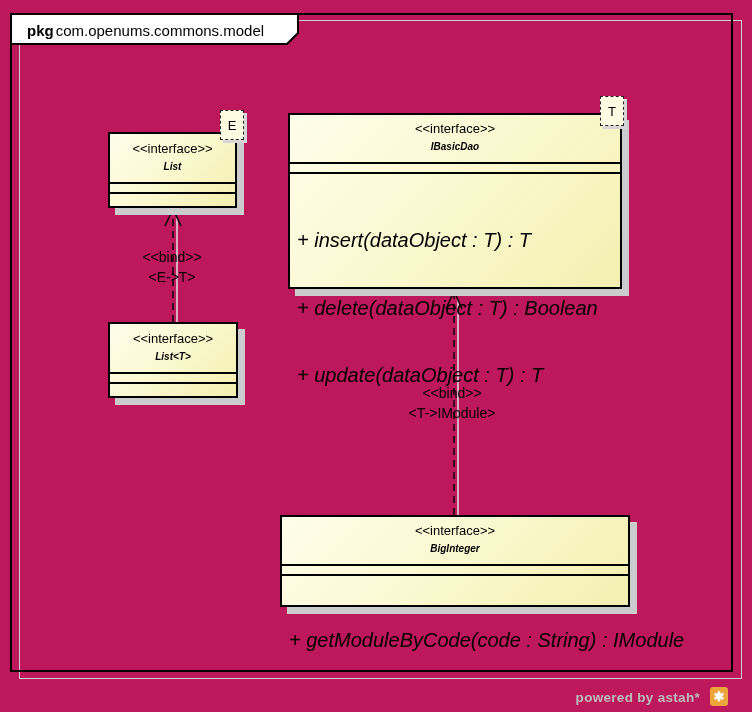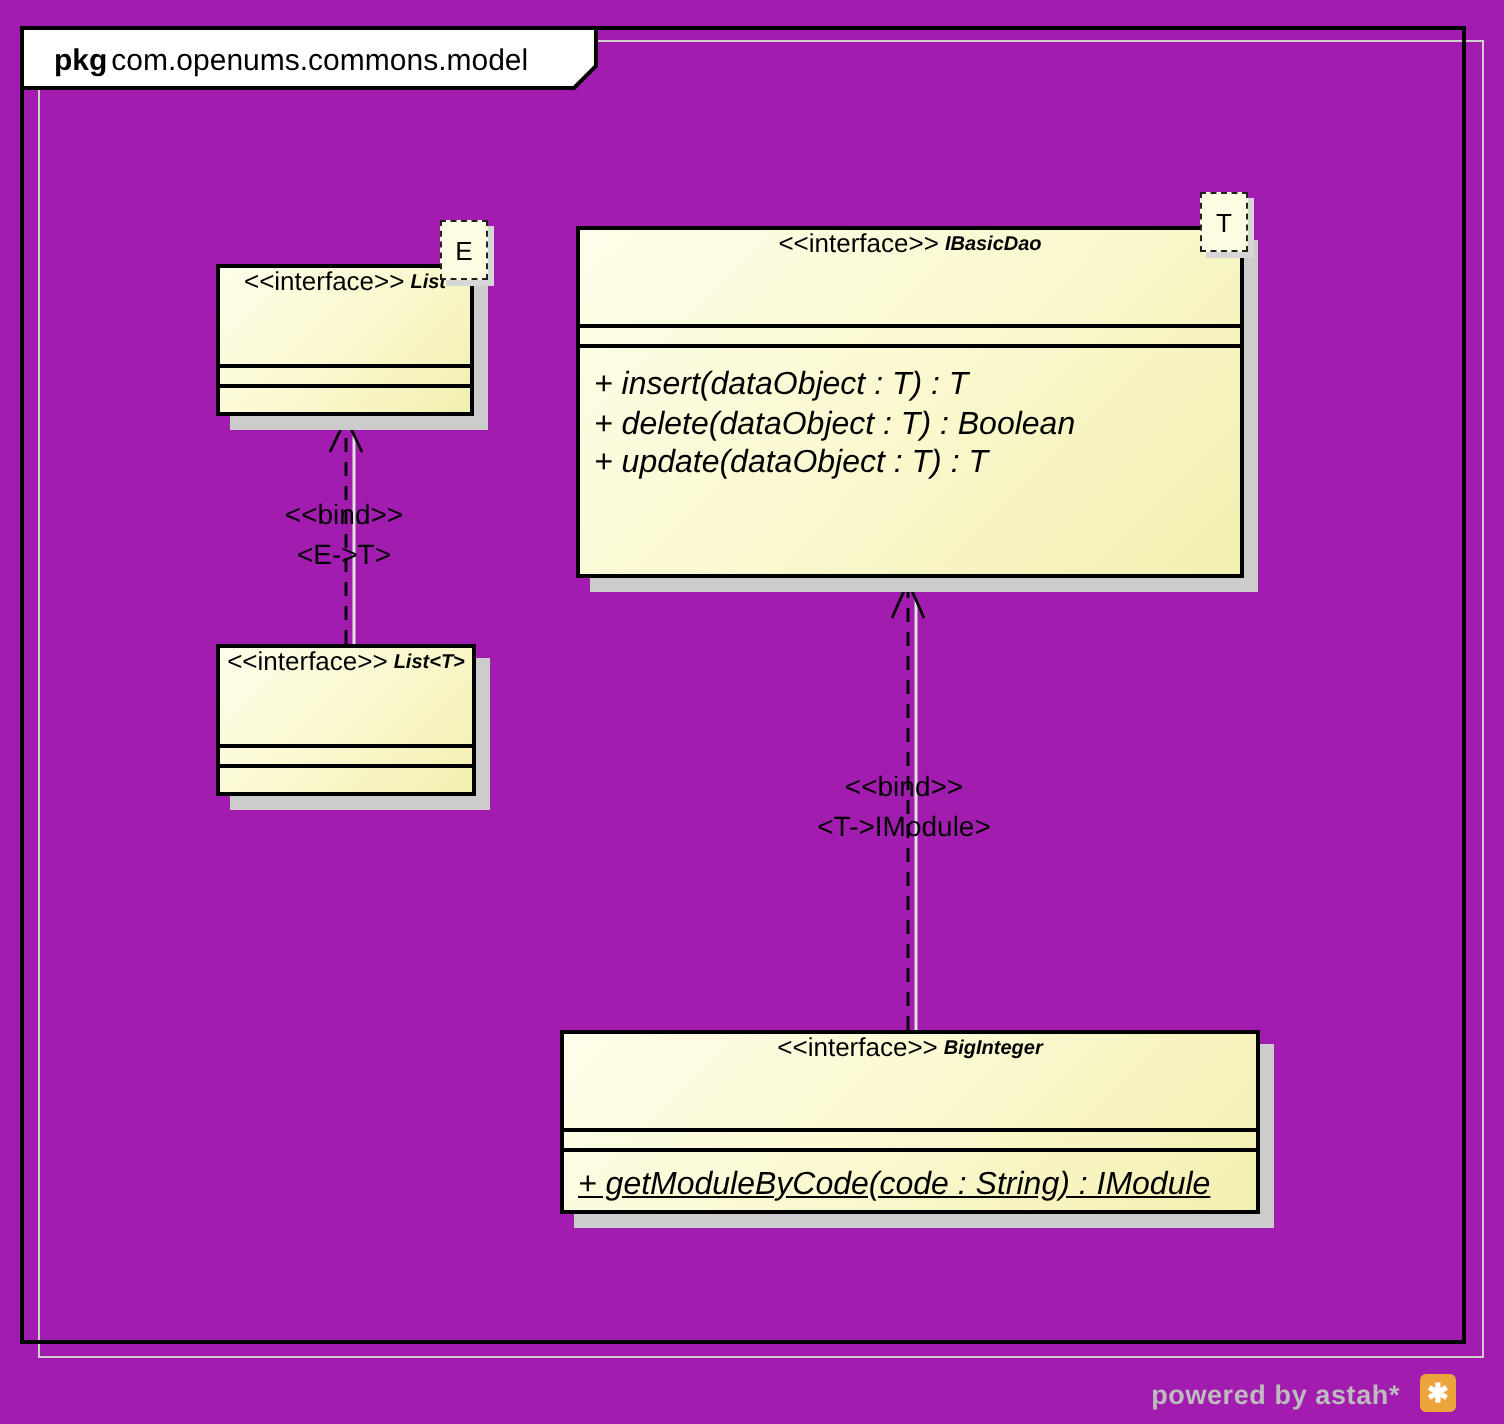--- a/index.html
+++ b/index.html
@@ -1,17 +1,17 @@
 <!DOCTYPE html>
 <html><head>
 <meta charset="utf-8">
 <style>
   html,body{margin:0;padding:0;background:#ffffff;}
   #stage{
-    position:relative;width:752px;height:712px;background:#a21caf;overflow:hidden;
+    position:relative;width:752px;height:712px;background:#be185d;overflow:hidden;
     font-family:"Liberation Sans", sans-serif;color:#000;
   }
   
   .frame-shadow{
     position:absolute;left:19px;top:20px;width:723px;height:659px;
     border:1px solid #cfcfcf;box-sizing:border-box;background:transparent;
   }
   .frame-border{
     position:absolute;left:10px;top:13px;width:723px;height:659px;
     border:2px solid #000;box-sizing:border-box;background:transparent;
@@ -21,29 +21,29 @@
     position:absolute;left:27px;top:22px;font-size:15px;white-space:nowrap;
   }
   .frame-tab-text .kw{font-weight:bold;margin-right:2px;}
   
   .uml-class{
     position:absolute;box-sizing:border-box;border:2px solid #000;
     background:linear-gradient(135deg,#fefdea 0%,#fbf9d2 45%,#f3efb0 100%);
     box-shadow:7px 7px 0 #cccccc;display:flex;flex-direction:column;
   }
   .cmp-title{
-    flex:0 0 auto;display:flex;flex-direction:row;align-items:flex-start;
+    flex:0 0 auto;display:flex;flex-direction:column;align-items:center;
     justify-content:center;gap:3px;
   }
   .stereotype{font-size:13px;line-height:14px;}
   .cls-name{font-size:10px;line-height:16px;font-weight:bold;font-style:italic;}
   .cmp-attrs{flex:0 0 auto;height:10px;border-top:2px solid #000;box-sizing:border-box;}
   .cmp-ops{flex:1 1 auto;border-top:2px solid #000;box-sizing:border-box;
     padding:9px 4px 0 7px;}
-  .op-line{font-size:16px;font-style:italic;line-height:19.5px;white-space:nowrap;}
+  .op-line{font-size:20px;font-style:italic;line-height:19.5px;white-space:nowrap;margin-top:48px;}
   .tparam{
     position:absolute;box-sizing:border-box;border:1px dashed #222;
     background:#fdfce2;box-shadow:3px 3px 0 #d6d6d6;
     display:flex;align-items:center;justify-content:center;
     font-size:13px;z-index:3;
   }
   
   #arrow-layer{position:absolute;left:0;top:0;pointer-events:none;}
   .bind-label{
     position:absolute;text-align:center;font-size:14px;line-height:20px;
@@ -120,21 +120,21 @@
     <div class="cmp-attrs"></div>
     <div class="cmp-ops"></div>
   </div>
 
   <div class="uml-class" style="left:280px;top:515px;width:350px;height:92px;">
     <div class="cmp-title" style="height:47px;">
       <div class="stereotype">&lt;&lt;interface&gt;&gt;</div>
       <div class="cls-name">BigInteger</div>
     </div>
     <div class="cmp-attrs"></div>
-    <div class="cmp-ops" style="padding-top:7px;text-decoration:underline;">
+    <div class="cmp-ops" style="padding-top:7px;">
       <div class="op-line">+ getModuleByCode(code : String) : IModule</div>
     </div>
   </div>
 
   <div class="bind-label" style="left:116px;top:247px;width:112px;">
     <div>&lt;&lt;bind&gt;&gt;</div>
     <div>&lt;E-&gt;T&gt;</div>
   </div>
   <div class="bind-label" style="left:382px;top:383px;width:140px;">
     <div>&lt;&lt;bind&gt;&gt;</div>

